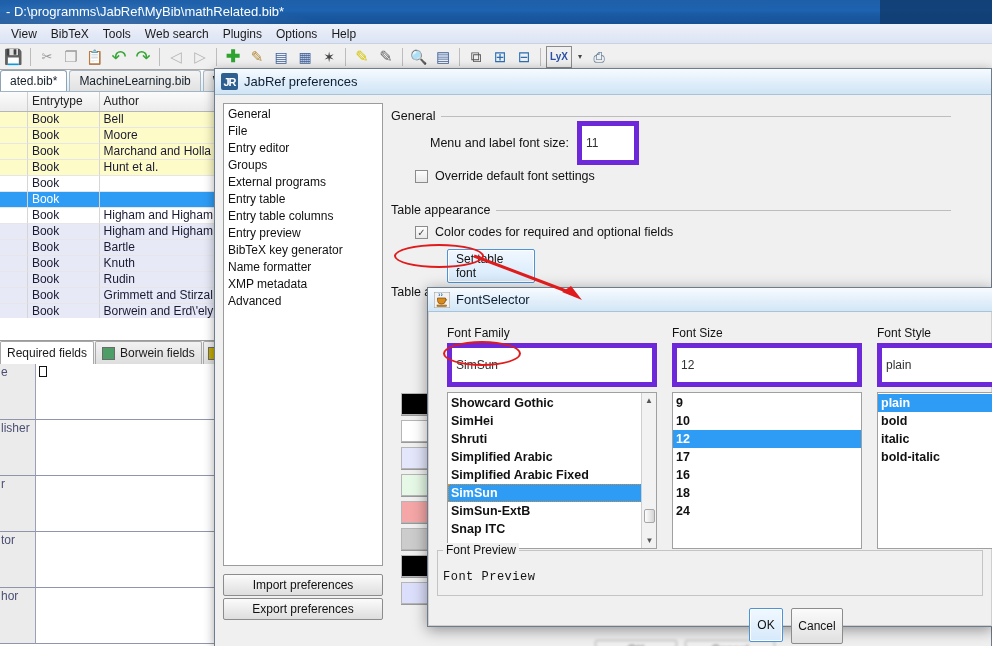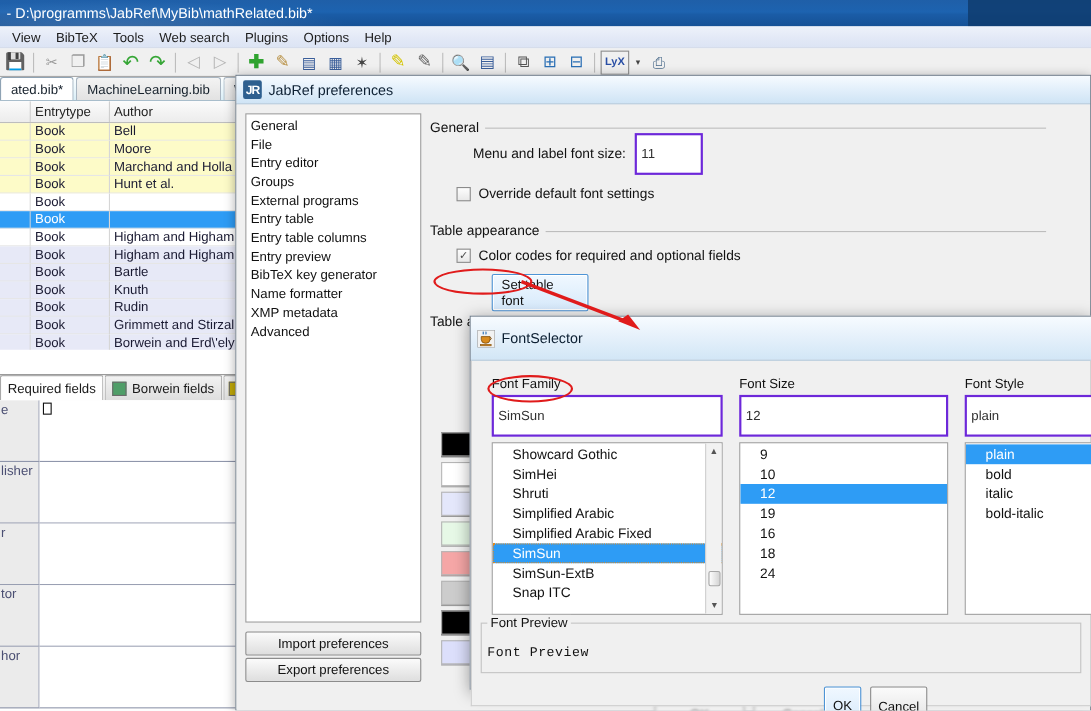--- a/index.html
+++ b/index.html
@@ -147,21 +147,21 @@
     background: linear-gradient(to bottom,#fbfbfb,#dedede);
     border: 1px solid #8c8c8c; border-radius: 2px; font-size: 12px; color:#111;
     display: flex; align-items: center; justify-content: center;
   }
 
   .pref-right { position: absolute; left: 176px; top: 8px; width: 594px; height: 500px; }
   .grp-title { font-size: 12.5px; color: #111; display: flex; align-items: center; gap: 6px; }
   .grp-line { flex: 1; height: 1px; background: #bdbdbd; }
 
   .txtinput {
-    border: 2px solid #6d28d9; background: #ffffff; height: 20px; font-size: 12px;
+    border: 5px solid #6d28d9; background: #ffffff; height: 20px; font-size: 12px;
     padding: 17px 4px; color: #303030; display: flex; align-items: center;
   }
   .cbx { width: 13px; height: 13px; border: 1px solid #8b8b8b;
     background: linear-gradient(to bottom,#fdfdfd,#e8e8e8); display: inline-flex;
     align-items: center; justify-content: center; font-size: 10px; color: #4a4a4a; }
 
   .btn {
     background: linear-gradient(to bottom,#fbfbfb,#e0e0e0); border: 1px solid #8c8c8c;
     border-radius: 2px; font-size: 12px; color: #111; display: inline-flex;
     align-items: center; justify-content: center; padding: 16px 8px; height: 21px; margin-left: 32px;
@@ -174,33 +174,33 @@
   .swatch { width: 32px; height: 22px; border: 1px solid #b5b5b5; margin-bottom: 5px;
             box-shadow: 0 1px 0 #9a9a9a; }
 
   
   .fontsel {
     position: absolute; left: 427px; top: 287px; width: 566px; height: 340px;
     background: #f0f0f0; border: 1px solid #6d7b8a;
     box-shadow: 0 3px 14px rgba(0,0,0,.4);
   }
   .fs-title {
-    height: 40px; background: linear-gradient(to bottom,#f7fbff 0%, #e6f1fb 45%, #d2e6f6 100%);
+    height: 24px; background: linear-gradient(to bottom,#f7fbff 0%, #e6f1fb 45%, #d2e6f6 100%);
     border-bottom: 1px solid #a9c3d9; display: flex; align-items: center;
     padding-left: 6px; font-size: 13px; color: #0c1f32;
   }
   .java-ico { width: 16px; height: 16px; margin-right: 6px; }
   .fs-body { position: relative; width: 100%; height: 314px; padding: 8px;
              border: 1px solid #cfcfcf; border-top: none; background: #f0f0f0; }
 
   .fs-col-label { font-size: 12px; color: #111; margin-bottom: 3px; }
   .fs-list {
     background: #ffffff; border: 1px solid #a0a0a0; overflow: hidden; position: relative;
   }
-  .fs-li { height: 18px; line-height: 18px; padding: 0 18px; font-size: 12.5px; color: #111; white-space: nowrap; }
+  .fs-li { height: 18px; line-height: 18px; padding: 0 3px; font-size: 12.5px; color: #111; white-space: nowrap; font-weight: bold; }
   .fs-li.sel { background: #2e9cf5; color: #ffffff; }
   .fs-li.sel.dotted { outline: 1px dotted #e08a20; outline-offset: -1px; }
 
   .vscroll { position: absolute; right: 0; top: 0; width: 15px; height: 100%;
              background: #f2f2f2; border-left: 1px solid #cfcfcf; }
   .vs-arrow { height: 15px; display: flex; align-items: center; justify-content: center;
               font-size: 8px; color: #555; }
   .vs-thumb { position: absolute; left: 2px; width: 11px; height: 14px;
               background: linear-gradient(to right,#fdfdfd,#d4d4d4);
               border: 1px solid #a6a6a6; border-radius: 2px; }
@@ -523,21 +523,21 @@
       </div>
 
       <div style="position:absolute;left:243px;top:14px;width:190px;">
         <div class="fs-col-label">Font Size</div>
         <div class="txtinput" style="height:22px;">12</div>
         <div class="fs-list" style="height:157px;margin-top:5px;">
           <div id="size-items" style="padding-top:1px;">
               <div class="fs-li">9</div>
               <div class="fs-li">10</div>
               <div class="fs-li sel">12</div>
-              <div class="fs-li">19</div>
+              <div class="fs-li">17</div>
               <div class="fs-li">16</div>
               <div class="fs-li">18</div>
               <div class="fs-li">24</div>
             </div>
         </div>
       </div>
 
       <div style="position:absolute;left:448px;top:14px;width:190px;">
         <div class="fs-col-label">Font Style</div>
         <div class="txtinput" style="height:22px;">plain</div>

